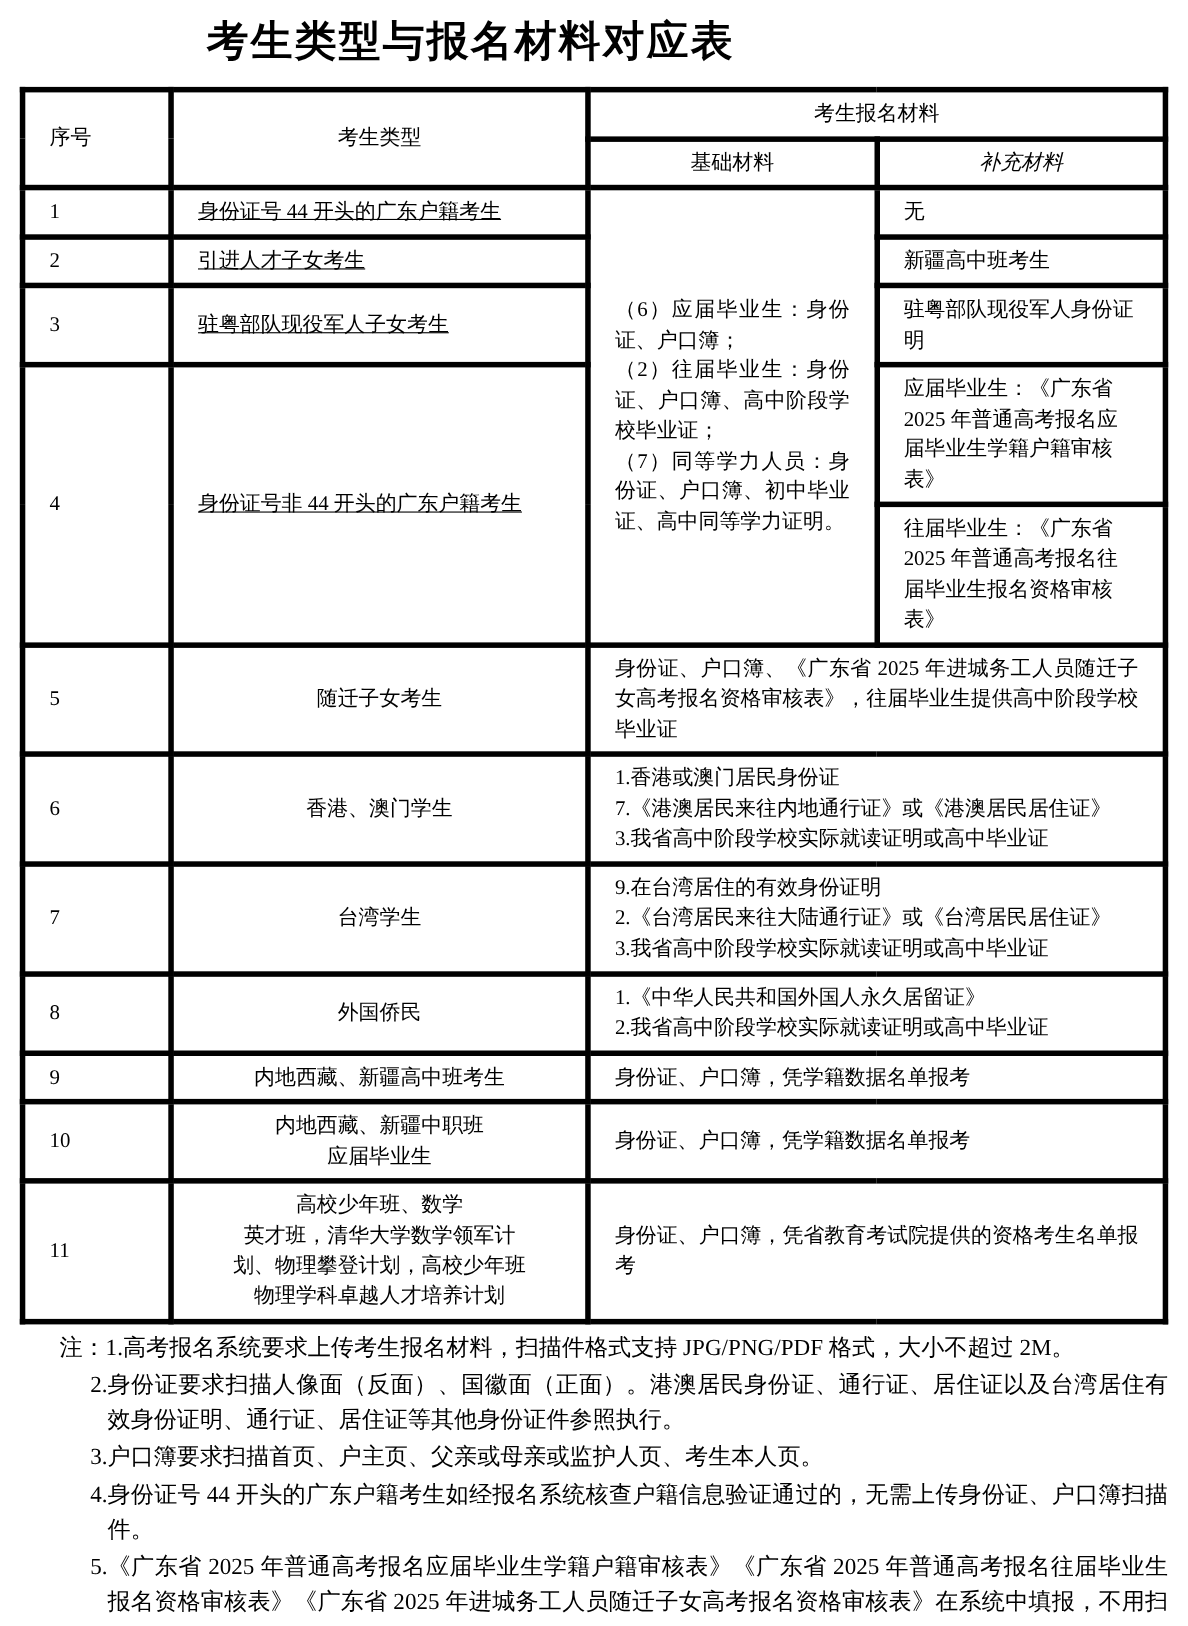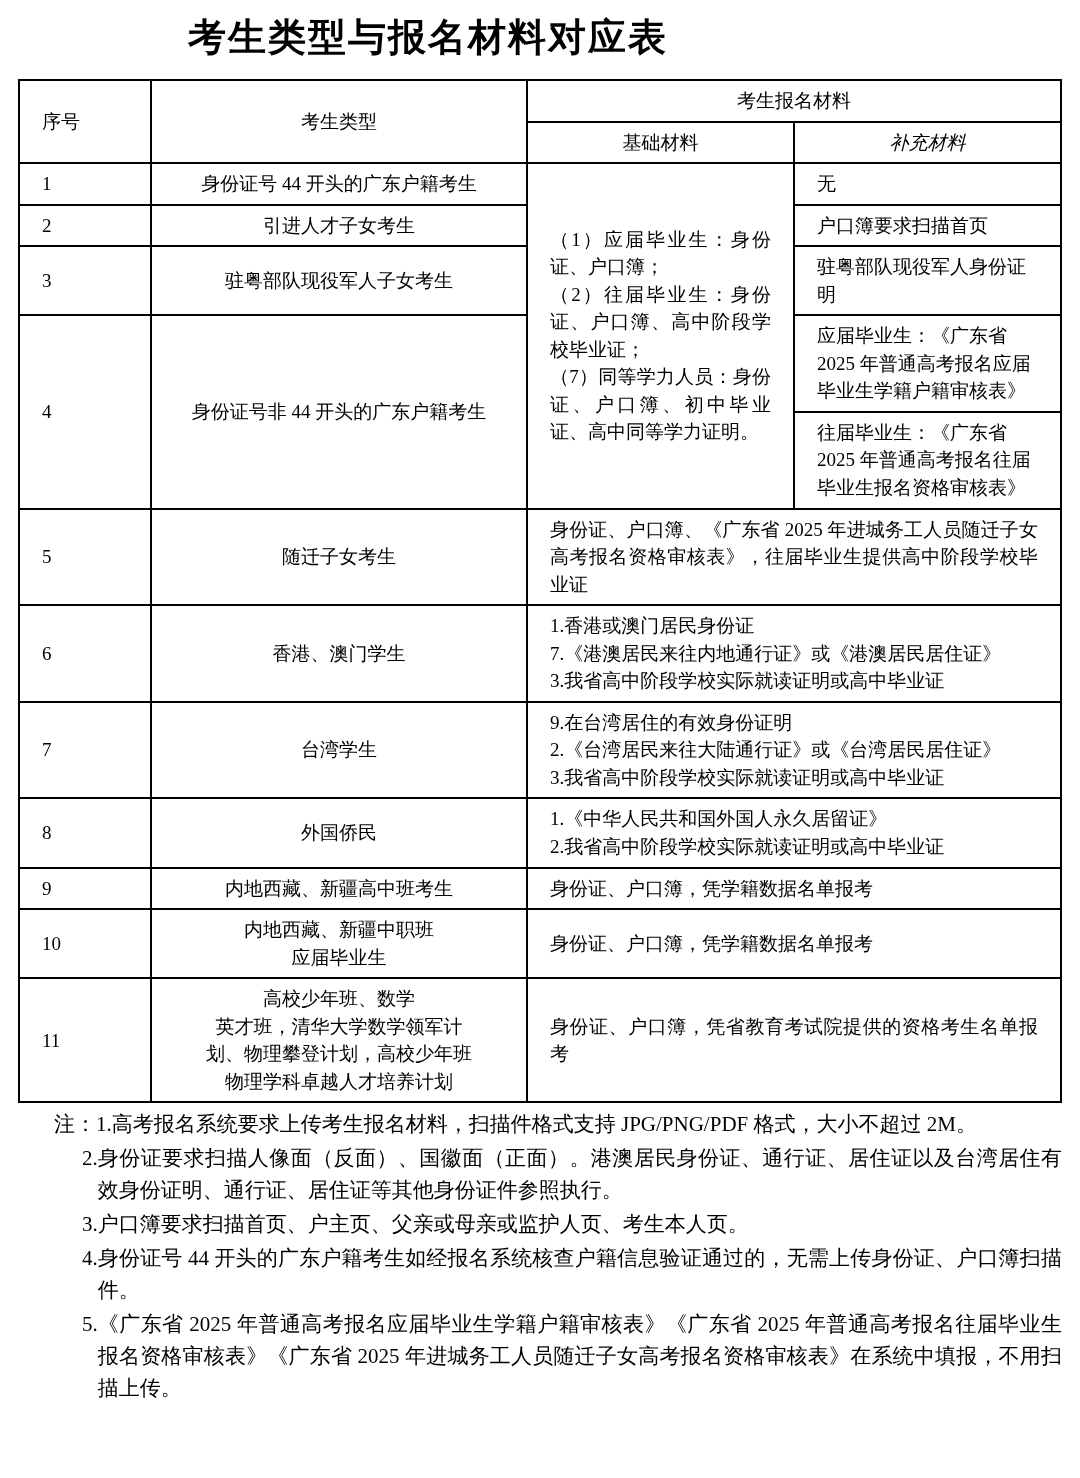--- a/index.html
+++ b/index.html
@@ -26,36 +26,36 @@
     margin: 4px 0 16px 0;
     font-family: "Liberation Serif", "DejaVu Serif", serif;
   }
   table.main {
     width: 1044px;
     border-collapse: collapse;
     table-layout: fixed;
     margin: 0 auto;
   }
   table.main td, table.main th {
-    border: 2px solid #000000;
+    border: 5px solid #000000;
     padding: 6px 22px;
     font-size: 19px;
     line-height: 1.45;
     vertical-align: middle;
     font-weight: normal;
   }
   .hdr {
     text-align: center;
     font-size: 23px;
   }
   .c-idx { width: 86px; text-align: left; font-size: 20px; }
   .c-type { width: 330px; }
   .c-base { width: 236px; margin-left: 40px; }
   .c-extra { width: 390px; font-style: italic; }
-  .type-left { text-align: center; padding-left: 12px; }
+  .type-left { text-align: left; padding-left: 12px; text-decoration: underline; }
   .type-center { text-align: center; }
   .just {
     text-align: justify;
     text-justify: inter-ideograph;
     padding-left: 10px;
     padding-right: 10px;
   }
   .base-cell {
     text-align: justify;
     text-justify: inter-ideograph;
@@ -111,31 +111,31 @@
       </tr>
       <tr>
         <td class="c-base hdr">基础材料</td>
         <td class="c-extra hdr">补充材料</td>
       </tr>
 
       <tr>
         <td class="c-idx">1</td>
         <td class="c-type type-left">身份证号 44 开头的广东户籍考生</td>
         <td class="base-cell" rowspan="5">
-          <p>（1）应届毕业生：身份证、户口簿；</p>
+          <p>（6）应届毕业生：身份证、户口簿；</p>
           <p>（2）往届毕业生：身份证、户口簿、高中阶段学校毕业证；</p>
           <p>（7）同等学力人员：身份证、户口簿、初中毕业证、高中同等学力证明。</p>
         </td>
         <td class="extra-cell">无</td>
       </tr>
 
       <tr>
         <td class="c-idx">2</td>
         <td class="c-type type-left">引进人才子女考生</td>
-        <td class="extra-cell">户口簿要求扫描首页</td>
+        <td class="extra-cell">新疆高中班考生</td>
       </tr>
 
       <tr>
         <td class="c-idx">3</td>
         <td class="c-type type-left">驻粤部队现役军人子女考生</td>
         <td class="extra-cell">驻粤部队现役军人身份证明</td>
       </tr>
 
       <tr>
         <td class="c-idx" rowspan="2">4</td>

